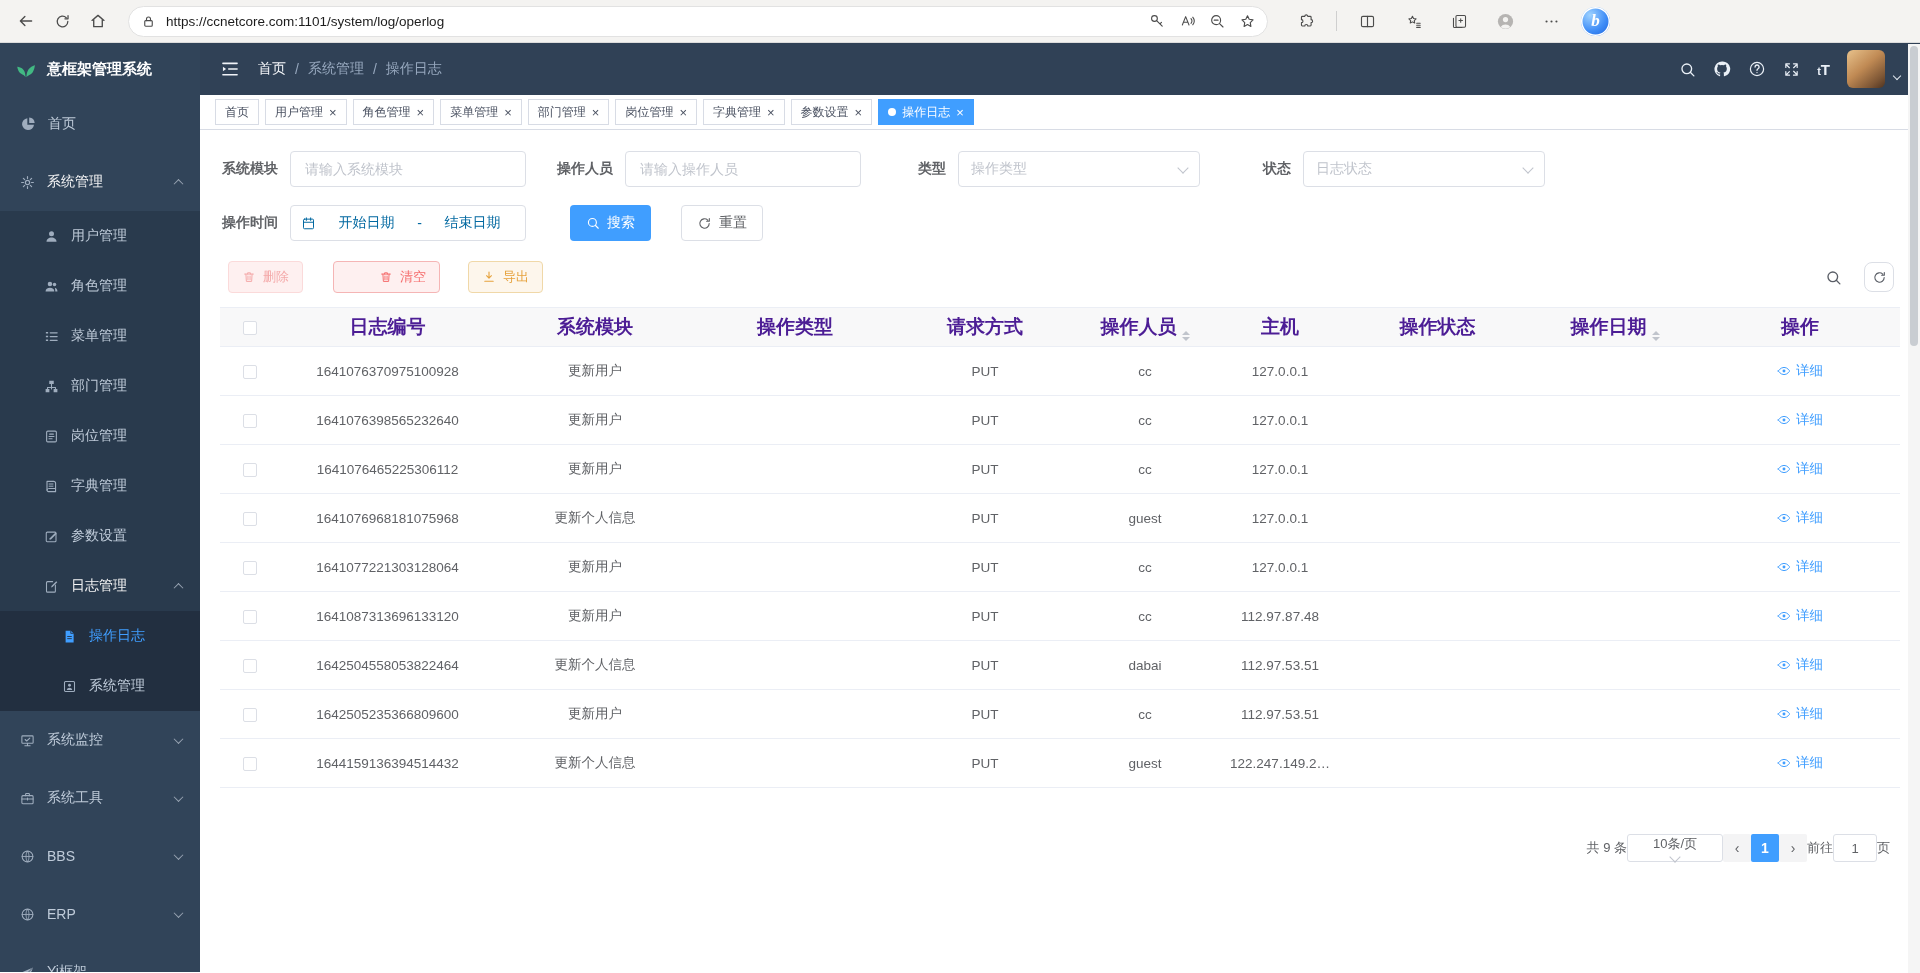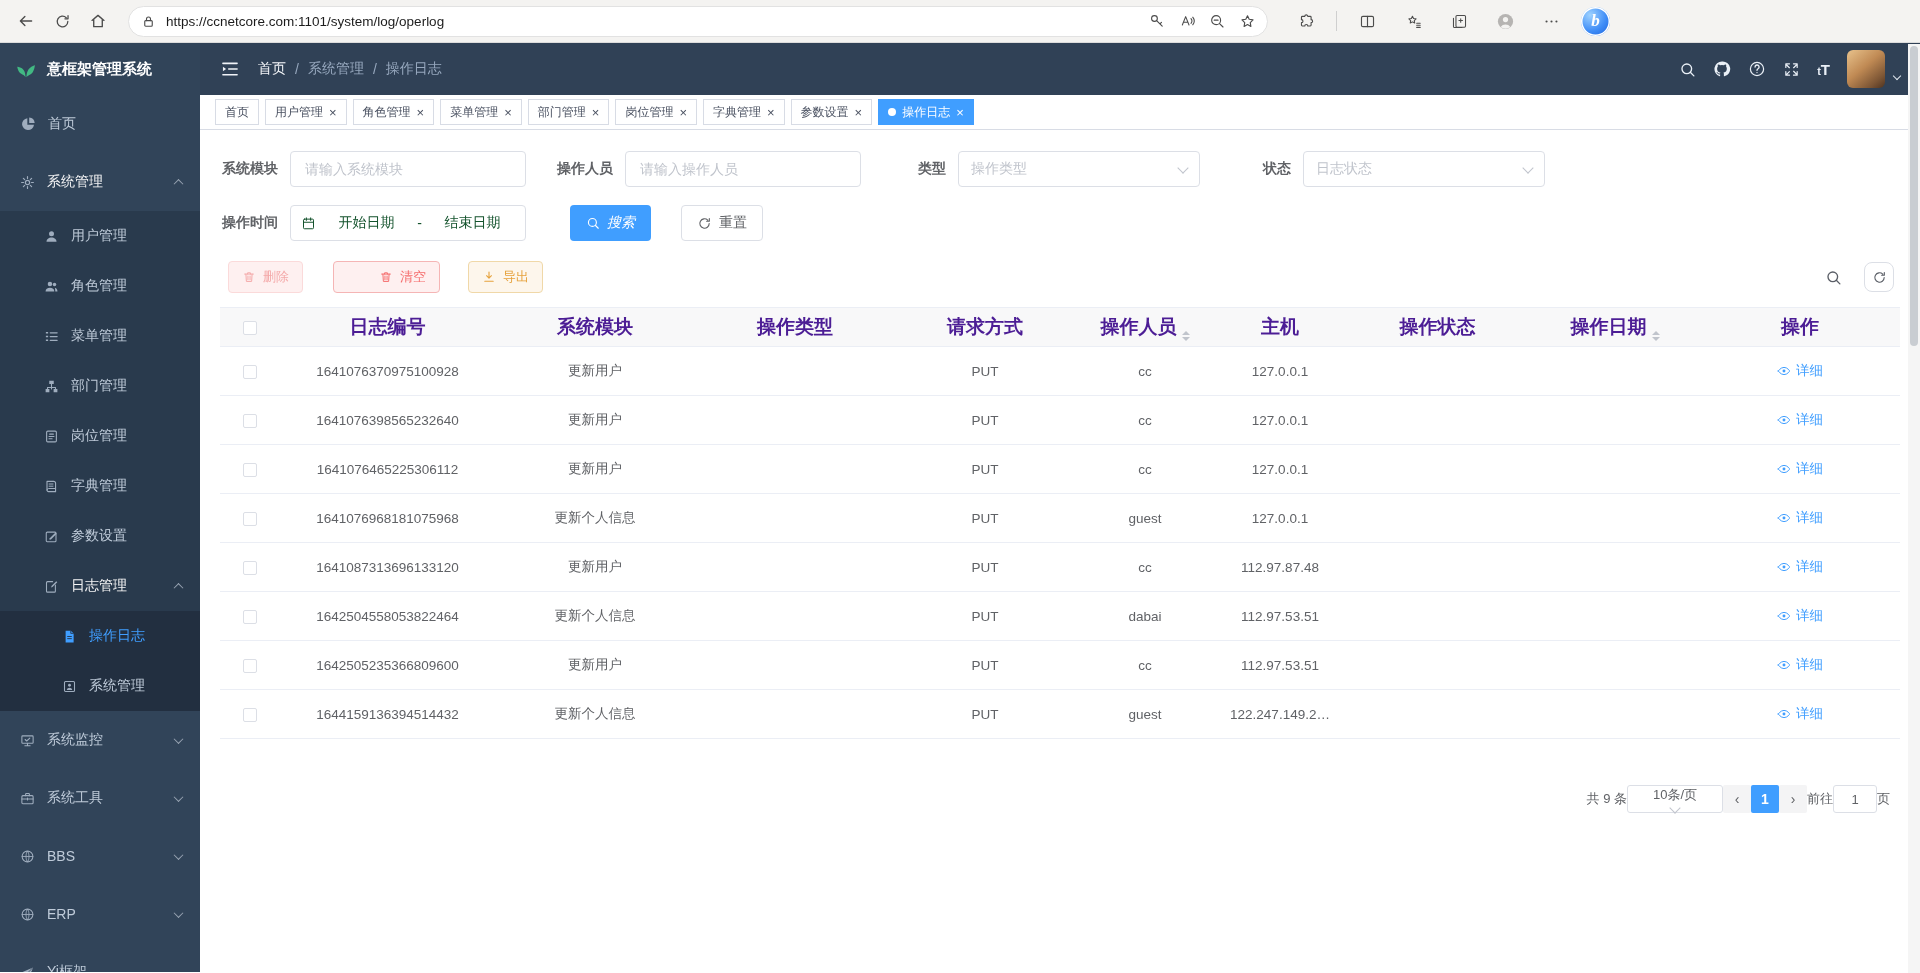--- a/index.html
+++ b/index.html
@@ -59,24 +59,24 @@
   .tab.active{background:#409eff;border-color:#409eff;color:#fff;}
 
   
   .filters{padding:21px 0 0 22px;flex:0 0 auto;font-size:14px;}
   .frow{display:flex;align-items:center;margin-bottom:18px;}
   .flabel{font-weight:bold;color:#606266;margin-right:12px;white-space:nowrap;}
   .finput{width:236px;height:36px;border:1px solid #dcdfe6;border-radius:4px;padding:0 14px;font-size:14px;color:#606266;outline:none;background:#fff;}
   .finput::placeholder{color:#c0c4cc;}
   .fselect{width:242px;height:36px;border:1px solid #dcdfe6;border-radius:4px;display:flex;align-items:center;justify-content:space-between;padding:0 12px;color:#c0c4cc;background:#fff;cursor:pointer;}
   .chevd{width:8px;height:8px;border-right:1.5px solid #c0c4cc;border-bottom:1.5px solid #c0c4cc;transform:rotate(45deg);margin-top:-3px;}
-  .daterange{width:236px;height:36px;border:1px solid #dcdfe6;border-radius:4px;display:flex;align-items:center;gap:8px;padding:4px 10px;color:#14532d;background:#fff;cursor:pointer;}
+  .daterange{width:236px;height:36px;border:1px solid #dcdfe6;border-radius:4px;display:flex;align-items:center;gap:8px;padding:4px 10px;color:#0369a1;background:#fff;cursor:pointer;}
   .daterange .dseg{flex:1;text-align:center;font-size:14px;}
   .btn{height:36px;border-radius:4px;display:inline-flex;align-items:center;gap:7px;padding:0 15px;font-size:14px;cursor:pointer;border:1px solid transparent;white-space:nowrap;}
-  .btn-primary{background:#409eff;color:#fff;margin-left:44px;font-style:italic;}
+  .btn-primary{background:#409eff;color:#fff;margin-left:44px;}
   .btn-plain{background:#fff;border-color:#dcdfe6;color:#606266;margin-left:30px;}
 
   
   .toolbar{display:flex;align-items:center;padding:2px 26px 14px 28px;flex:0 0 auto;}
   .tbtn{height:32px;border-radius:4px;display:inline-flex;align-items:center;gap:7px;padding:0 13px;font-size:13px;cursor:pointer;border:1px solid transparent;}
   .tbtn-delete{background:#fef0f0;border-color:#fbdada;color:#f4a9a9;margin-right:30px;cursor:not-allowed;}
   .tbtn-clear{background:#fef0f0;border-color:#f5b5b5;color:#f56c6c;margin-right:28px;padding-left:45px;}
   .tbtn-export{background:#fdf6ec;border-color:#f0d8a8;color:#e6a23c;}
   .toolbar-right{margin-left:auto;display:flex;align-items:center;gap:16px;color:#606266;}
   .round-btn{width:30px;height:30px;border-radius:50%;display:flex;align-items:center;justify-content:center;cursor:pointer;color:#5a5e66;}
@@ -670,20 +670,40 @@
                     <svg viewBox="0 0 24 24" width="14" height="14" fill="none" stroke="currentColor" stroke-width="2" stroke-linecap="round" stroke-linejoin="round">
                       <path d="M2.2 12s3.7-6.2 9.8-6.2S21.8 12 21.8 12s-3.7 6.2-9.8 6.2S2.2 12 2.2 12z" stroke-width="1.7"></path>
                       <circle cx="12" cy="12" r="2.5" fill="currentColor" stroke="none"></circle>
                     </svg>
                   </span>
                   <span>详细</span>
                 </span></td>
             </tr>
             <tr>
               <td><span class="cb"></span></td>
+              <td>1641077221303128064</td>
+              <td>更新用户</td>
+              <td></td>
+              <td>PUT</td>
+              <td>cc</td>
+              <td>127.0.0.1</td>
+              <td></td>
+              <td></td>
+              <td><span class="detail-link">
+                  <span>
+                    <svg viewBox="0 0 24 24" width="14" height="14" fill="none" stroke="currentColor" stroke-width="2" stroke-linecap="round" stroke-linejoin="round">
+                      <path d="M2.2 12s3.7-6.2 9.8-6.2S21.8 12 21.8 12s-3.7 6.2-9.8 6.2S2.2 12 2.2 12z" stroke-width="1.7"></path>
+                      <circle cx="12" cy="12" r="2.5" fill="currentColor" stroke="none"></circle>
+                    </svg>
+                  </span>
+                  <span>详细</span>
+                </span></td>
+            </tr>
+            <tr>
+              <td><span class="cb"></span></td>
               <td>1641087313696133120</td>
               <td>更新用户</td>
               <td></td>
               <td>PUT</td>
               <td>cc</td>
               <td>112.97.87.48</td>
               <td></td>
               <td></td>
               <td><span class="detail-link">
                   <span>

